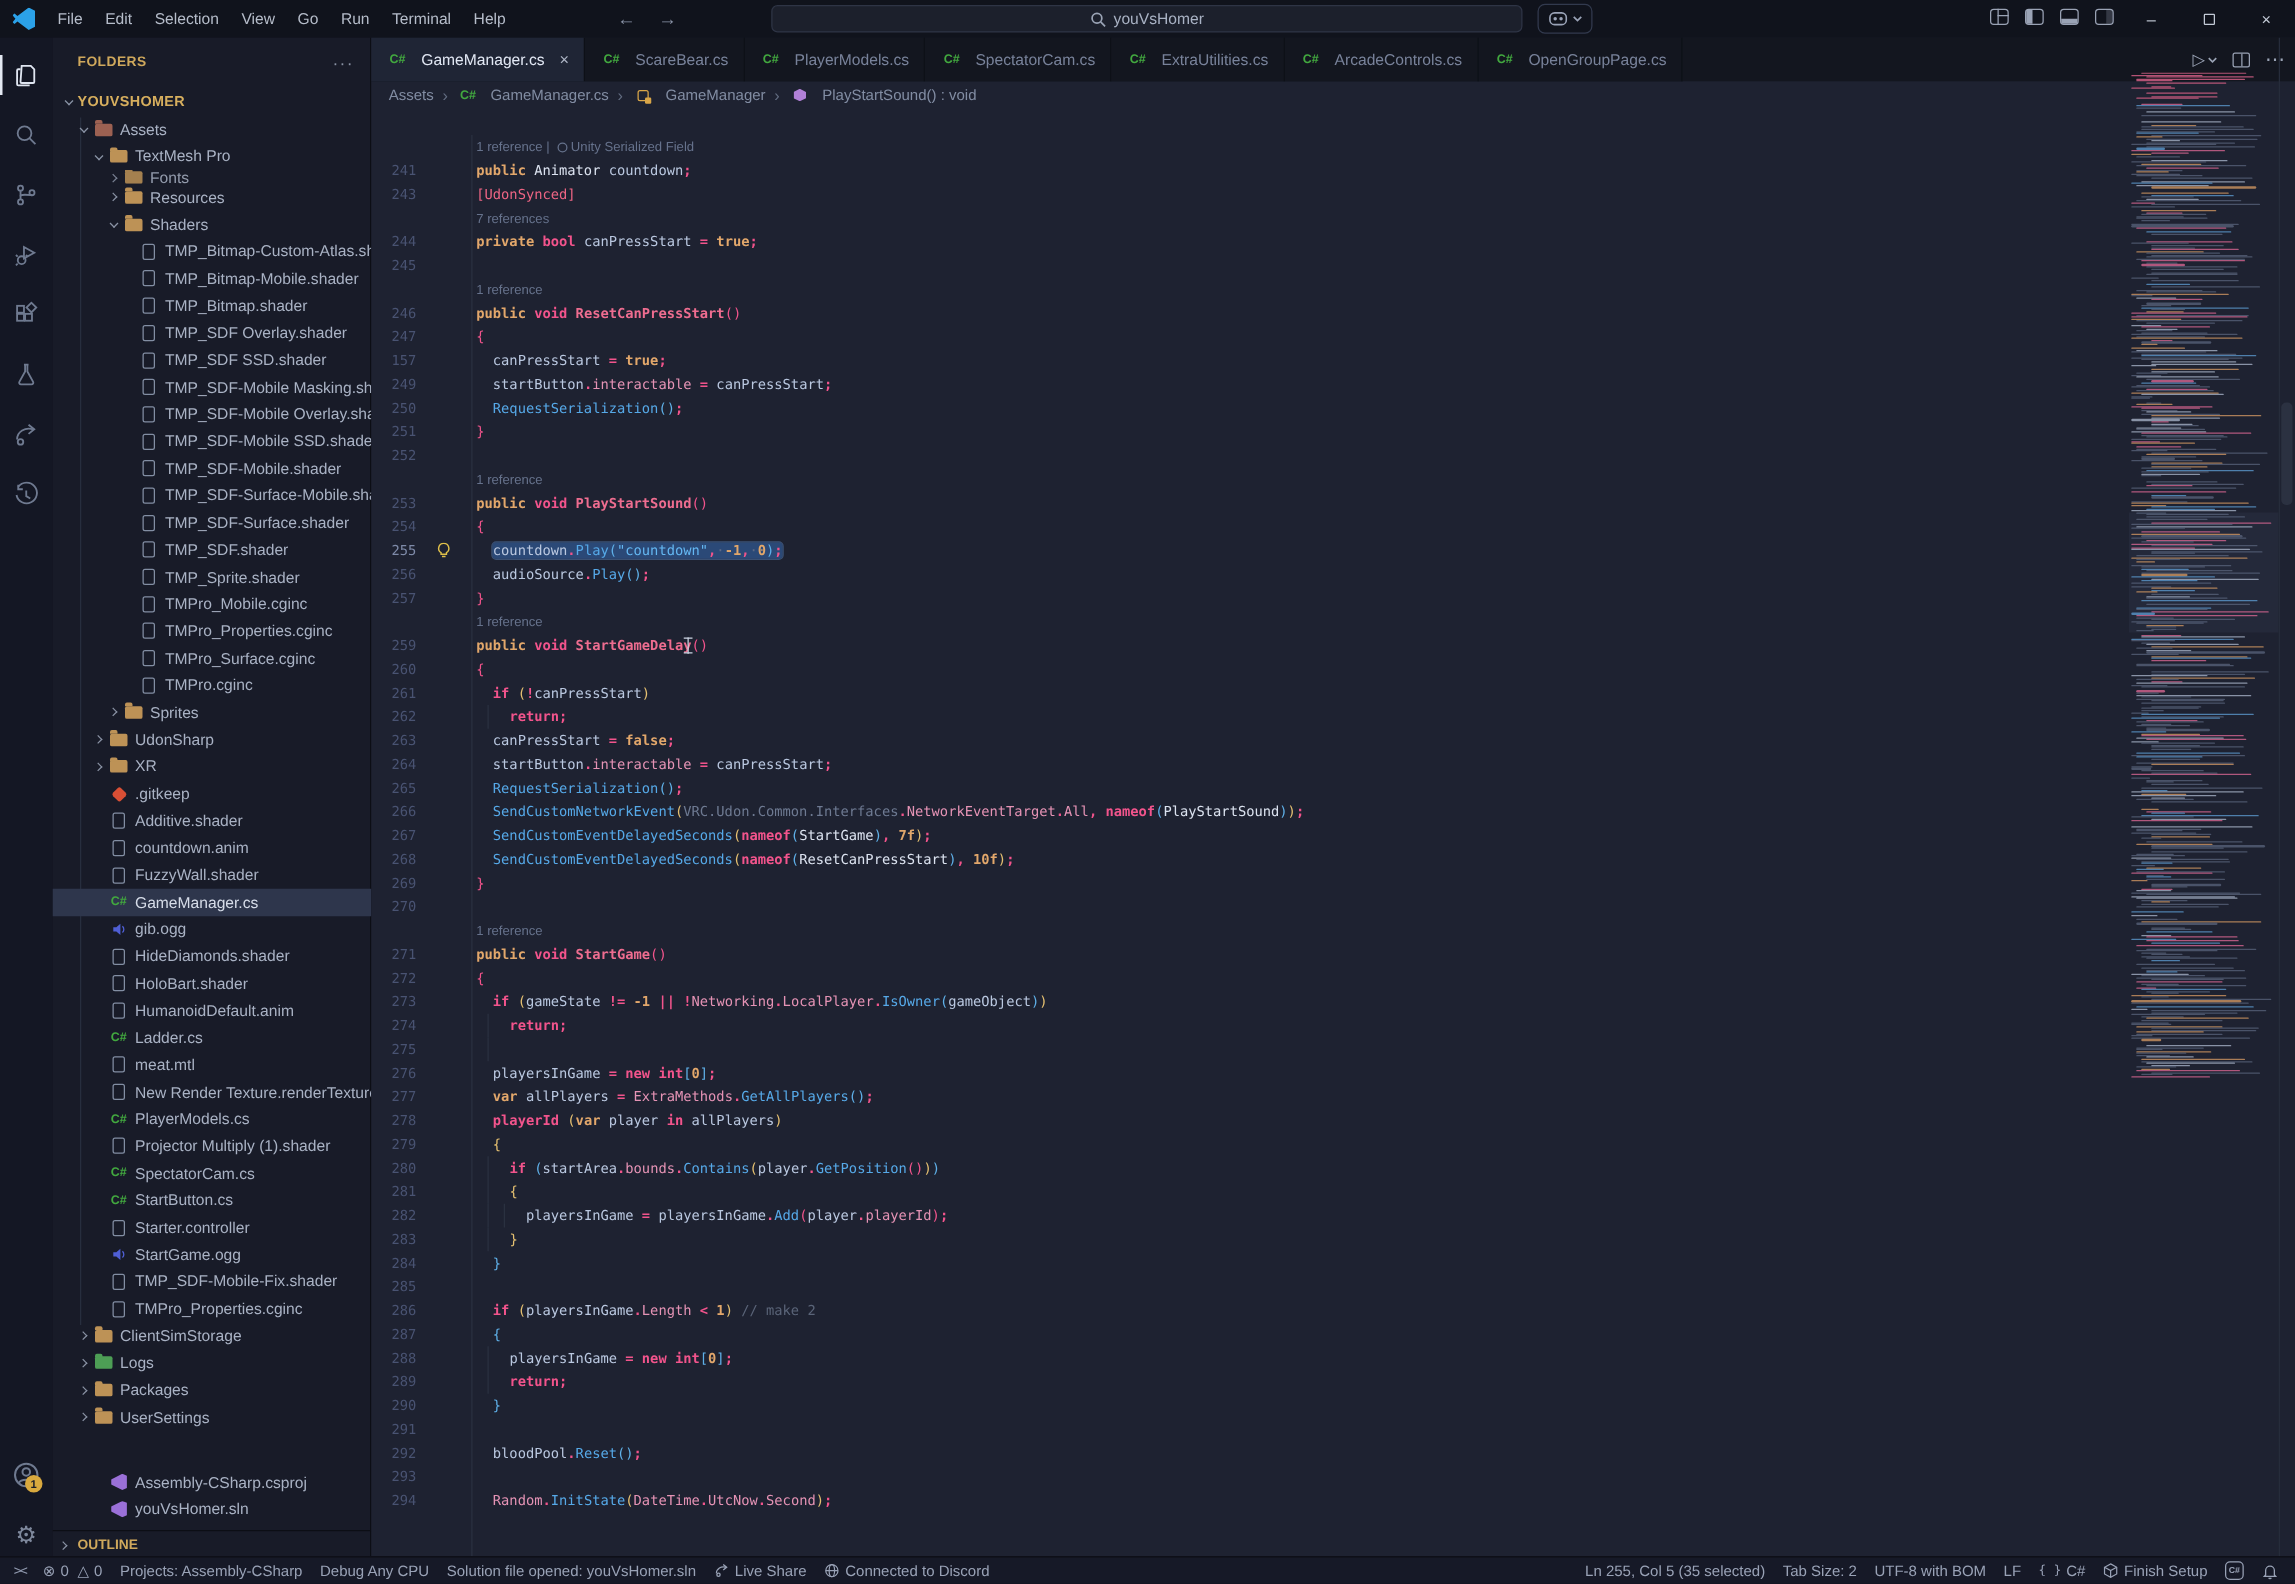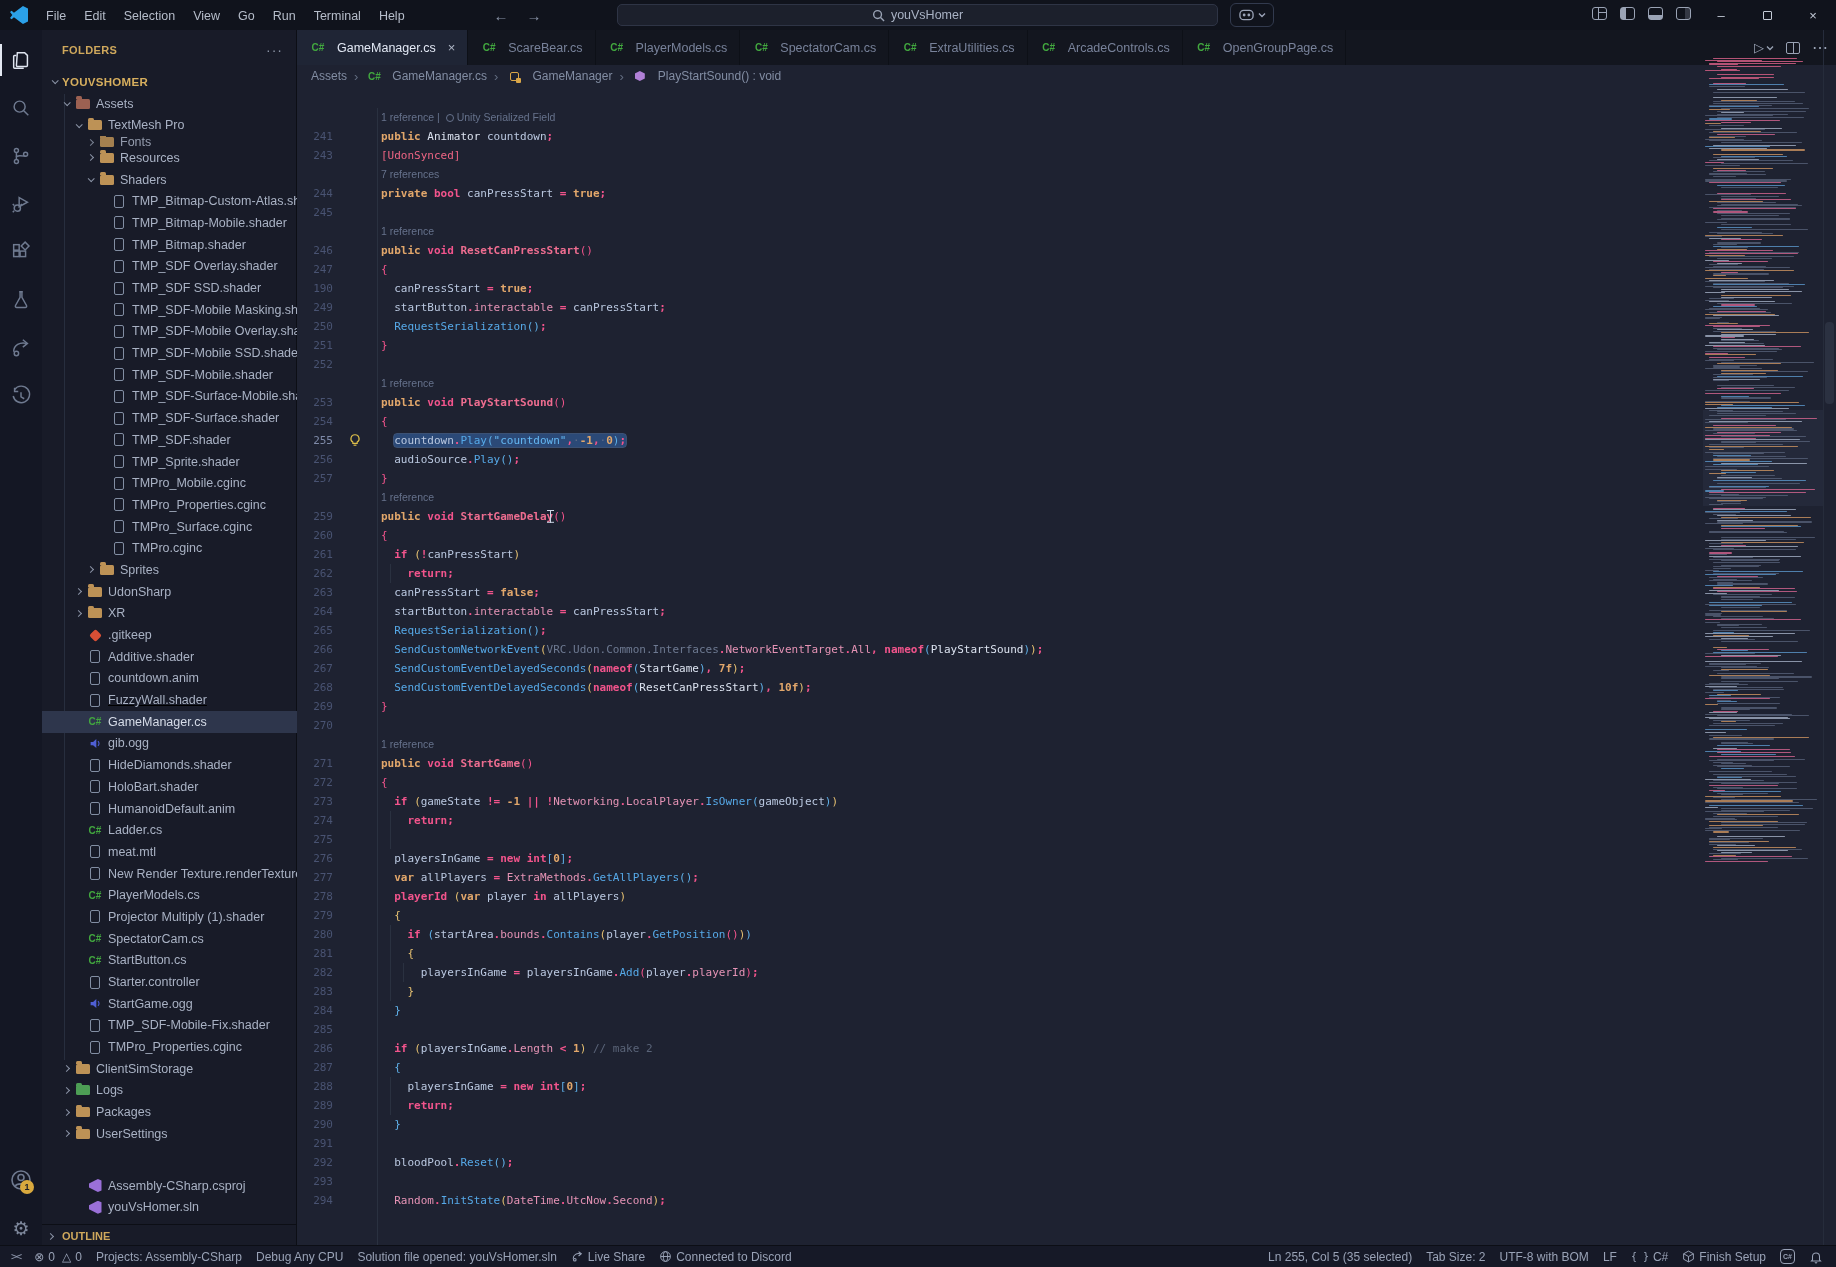--- a/index.html
+++ b/index.html
@@ -459,21 +459,21 @@
         </span>
         <span class="lbl">Additive.shader</span>
       </div>
       <div class="trow" style="padding-left: 28px;">
         <span class="chev"></span>
         <span class="ticon">
           <span class="gfile"></span>
         </span>
         <span class="lbl">countdown.anim</span>
       </div>
-      <div class="trow" style="padding-left: 28px; text-decoration: underline;">
+      <div class="trow" style="padding-left: 28px;">
         <span class="chev"></span>
         <span class="ticon">
           <span class="gfile"></span>
         </span>
         <span class="lbl">FuzzyWall.shader</span>
       </div>
       <div class="trow selected" style="padding-left: 28px;">
         <span class="chev"></span>
         <span class="ticon">
           <span class="csicon">C#</span>
@@ -736,21 +736,21 @@
       <div class="class-guide" style="top: 0px; height: 1140px;"></div>
       <div class="crow"><span class="lens">1 reference<span> | </span><span class="uic"></span><span>Unity Serialized Field</span></span></div>
       <div class="crow"><span class="num">241</span><span class="tk-o">public </span><span class="tk-t">Animator </span><span class="tk-id">countdown</span><span class="tk-p">;</span></div>
       <div class="crow"><span class="num">243</span><span class="tk-at">[UdonSynced]</span></div>
       <div class="crow"><span class="lens">7 references</span></div>
       <div class="crow"><span class="num">244</span><span class="tk-o">private </span><span class="tk-p">bool </span><span class="tk-id">canPressStart </span><span class="tk-p">= </span><span class="tk-o">true</span><span class="tk-p">;</span></div>
       <div class="crow"><span class="num">245</span></div>
       <div class="crow"><span class="lens">1 reference</span></div>
       <div class="crow"><span class="num">246</span><span class="tk-o">public </span><span class="tk-p">void </span><span class="tk-m">ResetCanPressStart</span><span class="tk-bp">()</span></div>
       <div class="crow"><span class="num">247</span><span class="tk-bp">{</span></div>
-      <div class="crow"><span class="num">190</span><span class="tk-ws">  </span><span class="tk-id">canPressStart </span><span class="tk-p">= </span><span class="tk-o">true</span><span class="tk-p">;</span></div>
+      <div class="crow"><span class="num">157</span><span class="tk-ws">  </span><span class="tk-id">canPressStart </span><span class="tk-p">= </span><span class="tk-o">true</span><span class="tk-p">;</span></div>
       <div class="crow"><span class="num">249</span><span class="tk-ws">  </span><span class="tk-id">startButton</span><span class="tk-p">.</span><span class="tk-pr">interactable </span><span class="tk-p">= </span><span class="tk-id">canPressStart</span><span class="tk-p">;</span></div>
       <div class="crow"><span class="num">250</span><span class="tk-ws">  </span><span class="tk-fn">RequestSerialization</span><span class="tk-bb">()</span><span class="tk-p">;</span></div>
       <div class="crow"><span class="num">251</span><span class="tk-bp">}</span></div>
       <div class="crow"><span class="num">252</span></div>
       <div class="crow"><span class="lens">1 reference</span></div>
       <div class="crow"><span class="num">253</span><span class="tk-o">public </span><span class="tk-p">void </span><span class="tk-m">PlayStartSound</span><span class="tk-bp">()</span></div>
       <div class="crow"><span class="num">254</span><span class="tk-bp">{</span></div>
       <div class="crow cur"><span class="num">255</span><span class="bulb"><svg width="12" height="13" viewBox="0 0 16 18" fill="none" stroke="#dfc04a" stroke-width="1.6">
             <path d="M8 1 a5.5 5.5 0 0 1 3 10.2 V13 H5 v-1.8 A5.5 5.5 0 0 1 8 1 Z"></path>
             <path d="M6 15.5 h4"></path>

